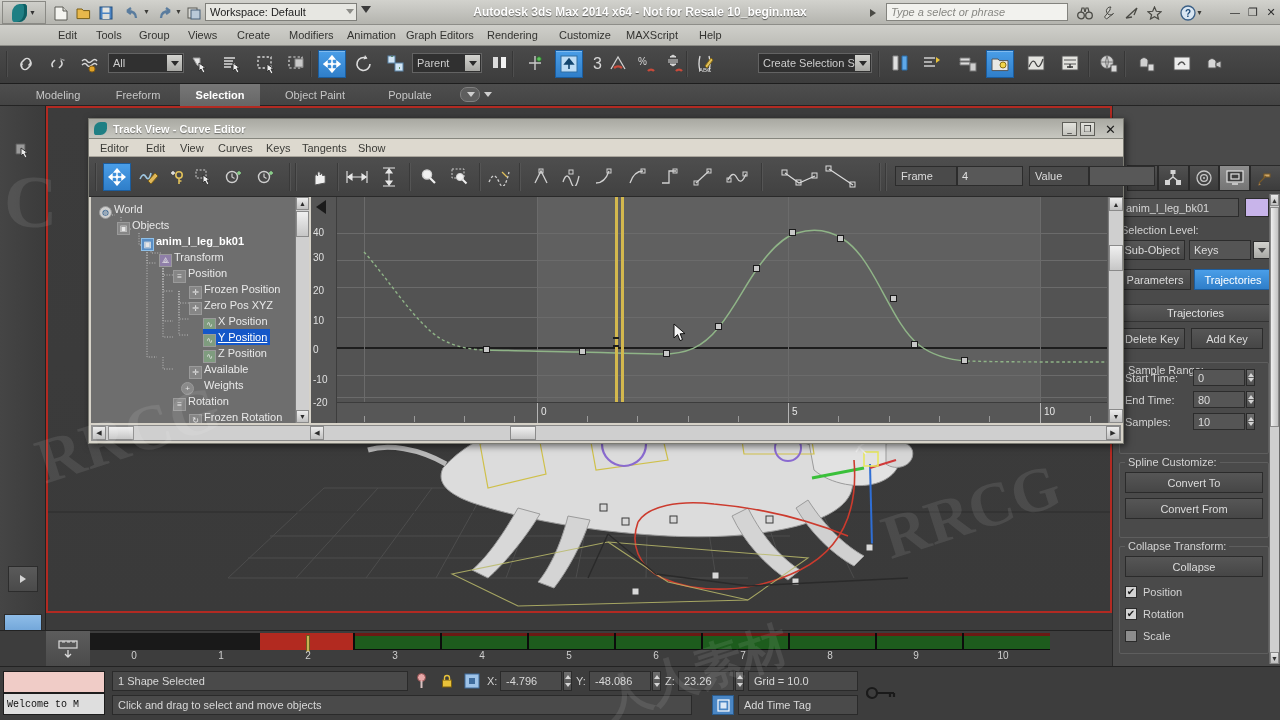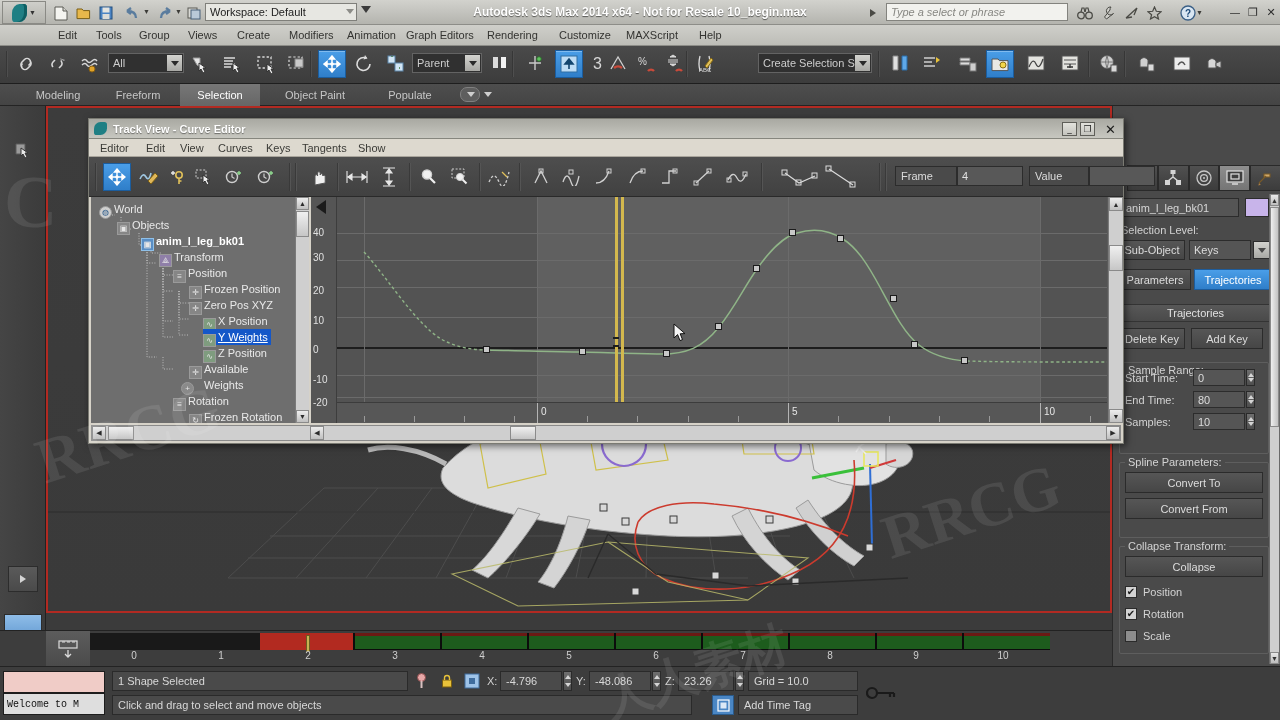--- a/index.html
+++ b/index.html
@@ -122,21 +122,21 @@
   .ribbon {
     position: absolute; left: 0; top: 84px; width: 1280px; height: 22px;
     background: linear-gradient(to bottom,#4e4e4e,#444444);
     border-bottom: 1px solid #242424;
   }
   .ribbon .rt {
     position: absolute; top: 0; height: 22px; line-height: 22px;
     font-size: 11px; color: #c6c6c6; text-align: center;
   }
   .ribbon .rt.active {
-    background: linear-gradient(to bottom,#777777,#666666); color: #fff;
+    background: linear-gradient(to bottom,#777777,#666666); color: #fff; font-weight: bold;
   }
 
   
   .leftcol {
     position: absolute; left: 0; top: 106px; width: 46px; height: 560px;
     background: linear-gradient(to right,#454545,#3b3b3b);
     border-right: 1px solid #222;
   }
   .lbtn {
     position: absolute; left: 8px; width: 30px; height: 28px;
@@ -987,21 +987,21 @@
     <div class="cp-num" style="left:80px;top:263px;width:52px">0</div>
     <div class="spinner" style="left:133px;top:263px;height:17px"></div>
     <div class="cp-text" style="left:12px;top:288px">End Time:</div>
     <div class="cp-num" style="left:80px;top:285px;width:52px">80</div>
     <div class="spinner" style="left:133px;top:285px;height:17px"></div>
     <div class="cp-text" style="left:12px;top:310px">Samples:</div>
     <div class="cp-num" style="left:80px;top:307px;width:52px">10</div>
     <div class="spinner" style="left:133px;top:307px;height:17px"></div>
 
     <div class="cp-group" style="left:6px;top:356px;width:150px;height:76px"></div>
-    <div class="cp-grouplabel" style="left:12px;top:350px">Spline Parameters:</div>
+    <div class="cp-grouplabel" style="left:12px;top:350px">Spline Customize:</div>
     <div class="cp-btn" style="left:12px;top:366px;width:138px;height:21px;line-height:20px">Convert To</div>
     <div class="cp-btn" style="left:12px;top:392px;width:138px;height:21px;line-height:20px">Convert From</div>
 
     <div class="cp-group" style="left:6px;top:440px;width:150px;height:108px"></div>
     <div class="cp-grouplabel" style="left:12px;top:434px">Collapse Transform:</div>
     <div class="cp-btn" style="left:12px;top:450px;width:138px;height:21px;line-height:20px">Collapse</div>
     <div class="cp-check" style="left:12px;top:480px">✔</div>
     <div class="cp-text" style="left:30px;top:480px">Position</div>
     <div class="cp-check" style="left:12px;top:502px">✔</div>
     <div class="cp-text" style="left:30px;top:502px">Rotation</div>
@@ -1268,21 +1268,21 @@
       <div class="tnode" style="left:98px;top:84px">
         <span class="ticon">✛</span><span>Frozen Position</span>
       </div>
       <div class="tnode" style="left:98px;top:100px">
         <span class="ticon">✛</span><span>Zero Pos XYZ</span>
       </div>
       <div class="tnode" style="left:112px;top:116px">
         <span class="ticon" style="background:#7f9c7f">∿</span><span>X Position</span>
       </div>
       <div class="tnode sel" style="left:112px;top:132px;padding-right:3px">
-        <span class="ticon" style="background:#7f9c7f">∿</span><span>Y Weights</span>
+        <span class="ticon" style="background:#7f9c7f">∿</span><span>Y Position</span>
       </div>
       <div class="tnode" style="left:112px;top:148px">
         <span class="ticon" style="background:#7f9c7f">∿</span><span>Z Position</span>
       </div>
       <div class="tnode" style="left:98px;top:164px">
         <span class="ticon">✛</span><span>Available</span>
       </div>
       <div class="tnode" style="left:90px;top:180px">
         <span class="ticon" style="border-radius:50%;background:#8a8a8a">+</span><span style="margin-left:8px">Weights</span>
       </div>

